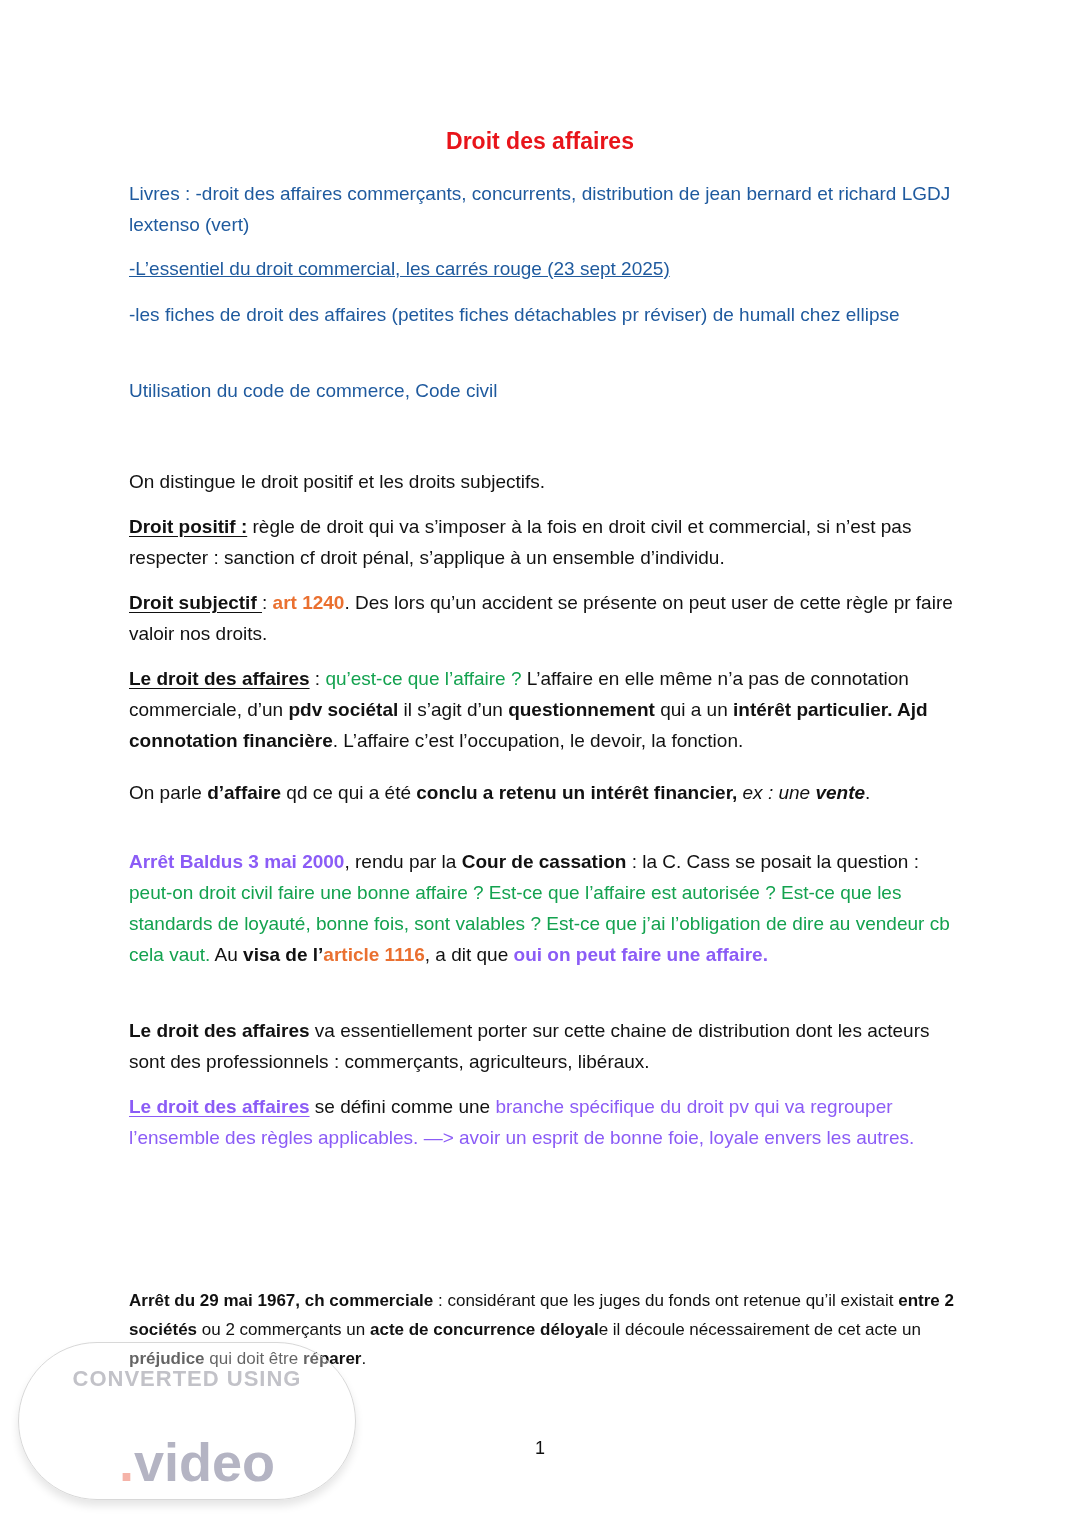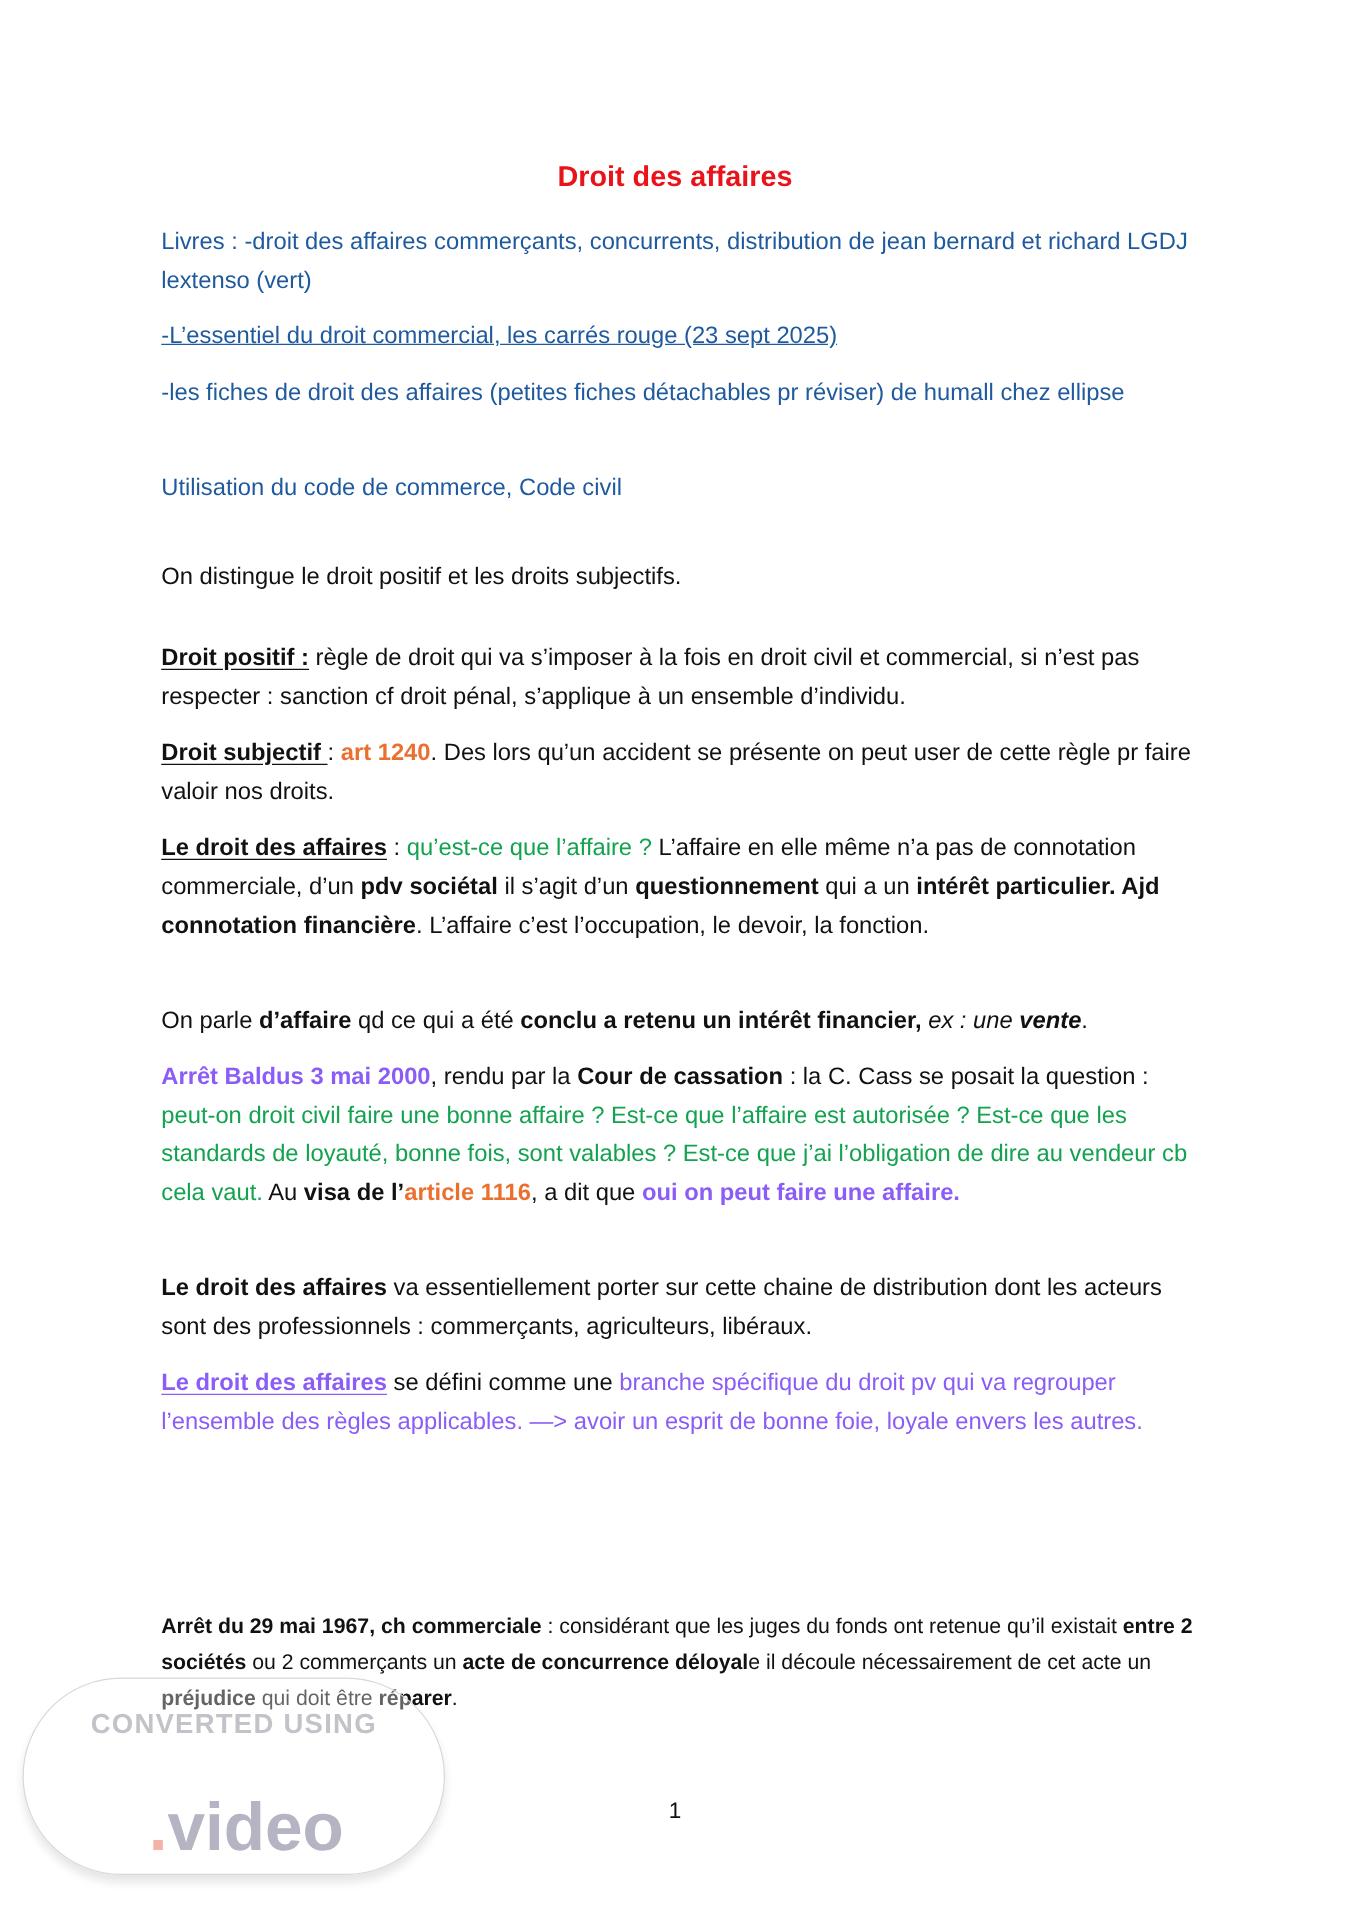--- a/index.html
+++ b/index.html
@@ -34,35 +34,35 @@
 
 <div class="page">
 
   <div class="title">Droit des affaires</div>
 
   <div class="para blue" style="top:178px;">Livres : -droit des affaires commerçants, concurrents, distribution de jean bernard et richard LGDJ lextenso (vert)</div>
   <div class="para blue" style="top:253px;text-decoration:underline;">-L’essentiel du droit commercial, les carrés rouge (23 sept 2025)</div>
   <div class="para blue" style="top:299px;">-les fiches de droit des affaires (petites fiches détachables pr réviser) de humall chez ellipse</div>
   <div class="para blue" style="top:375px;">Utilisation du code de commerce, Code civil</div>
 
-  <div class="para" style="top:446px;">On distingue le droit positif et les droits subjectifs.</div>
+  <div class="para" style="top:466px;">On distingue le droit positif et les droits subjectifs.</div>
 
   <div class="para" style="top:511px;">
     <span class="b u">Droit positif :</span><span> règle de droit qui va s’imposer à la fois en droit civil et commercial, si n’est pas respecter : sanction cf droit pénal, s’applique à un ensemble d’individu.</span>
   </div>
 
   <div class="para" style="top:587px;">
     <span class="b u">Droit subjectif </span><span>: </span><span class="orange">art 1240</span><span>. Des lors qu’un accident se présente on peut user de cette règle pr faire valoir nos droits.</span>
   </div>
 
   <div class="para" style="top:663px;">
     <span class="b u">Le droit des affaires</span><span> : </span><span class="green">qu’est-ce que l’affaire ?</span><span> L’affaire en elle même n’a pas de connotation commerciale, d’un </span><span class="b">pdv sociétal</span><span> il s’agit d’un </span><span class="b">questionnement</span><span> qui a un </span><span class="b">intérêt particulier. Ajd connotation financière</span><span>. L’affaire c’est l’occupation, le devoir, la fonction.</span>
   </div>
 
-  <div class="para" style="top:801px;">
+  <div class="para" style="top:777px;">
     <span>On parle </span><span class="b">d’affaire</span><span> qd ce qui a été </span><span class="b">conclu a retenu un intérêt financier,</span><span class="i"> ex : une </span><span class="b i">vente</span><span>.</span>
   </div>
 
   <div class="para" style="top:846px;">
     <span class="b red">Arrêt Baldus 3 mai 2000</span><span>, rendu par la </span><span class="b">Cour de cassation</span><span> : la C. Cass se posait la question : </span><span class="green">peut-on droit civil faire une bonne affaire ? Est-ce que l’affaire est autorisée ? Est-ce que les standards de loyauté, bonne fois, sont valables ? Est-ce que j’ai l’obligation de dire au vendeur cb cela vaut.</span><span>  Au </span><span class="b">visa de l’</span><span class="orange">article 1116</span><span>, a dit que </span><span class="b red">oui on peut faire une affaire.</span>
   </div>
 
   <div class="para" style="top:1015px;">
     <span class="b">Le droit des affaires</span><span> va essentiellement porter sur cette chaine de distribution dont les acteurs sont des professionnels : commerçants, agriculteurs, libéraux.</span>
   </div>

